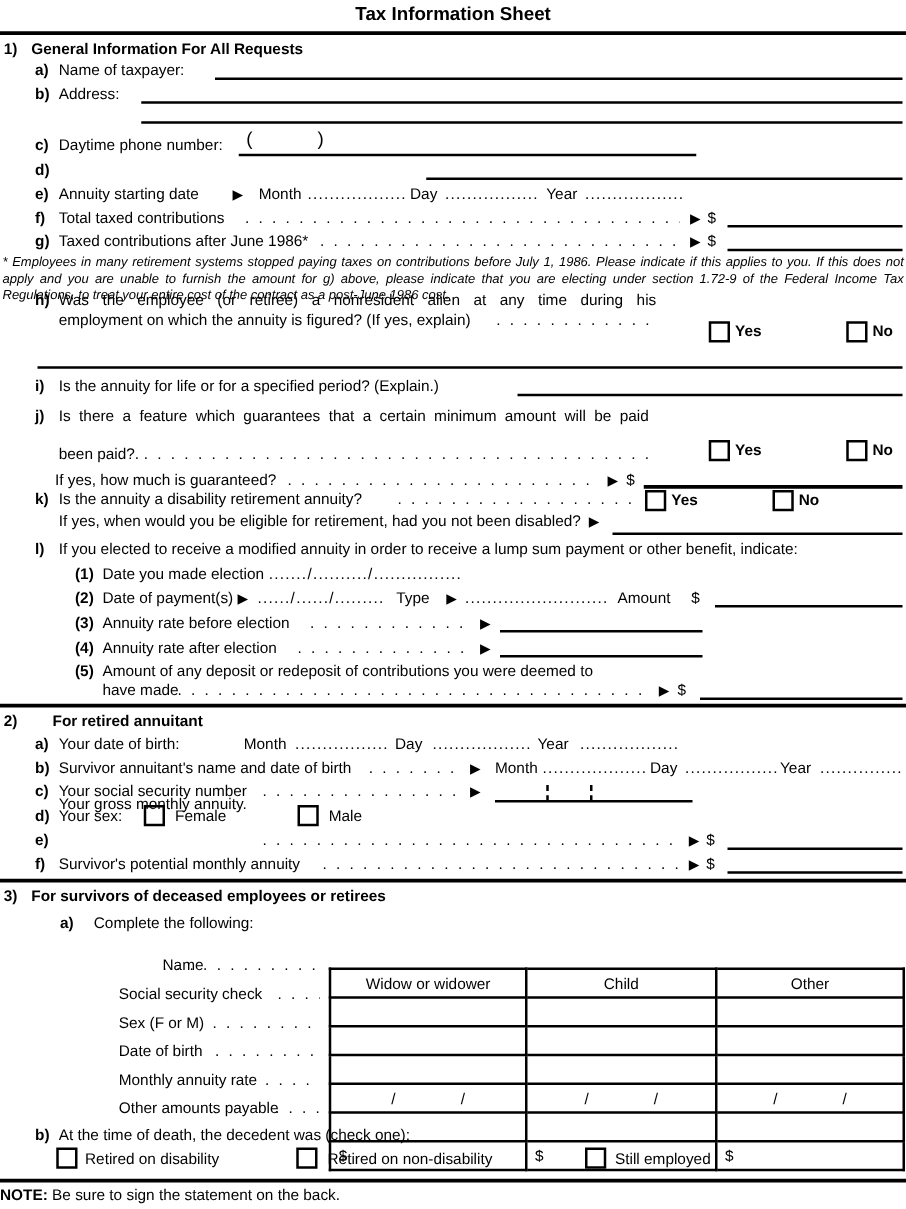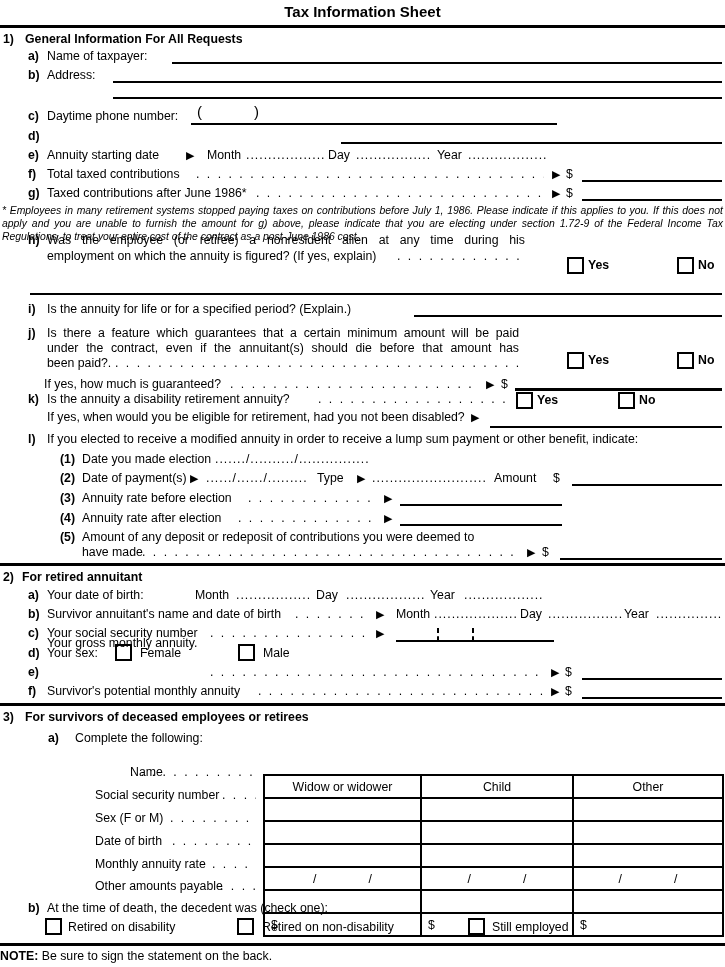--- a/index.html
+++ b/index.html
@@ -89,21 +89,20 @@
   <div class="cb" style="left:677px;top:257px;"></div>
   <span class="t b" style="left:698px;top:258px;">No</span>
   <div class="ln" style="left:30px;top:293px;width:692px;"></div>
 
   <span class="t b" style="left:28px;top:302px;">i)</span>
   <span class="t" style="left:47px;top:302px;">Is the annuity for life or for a specified period? (Explain.)</span>
   <div class="ln" style="left:414px;top:315px;width:308px;"></div>
 
   <span class="t b" style="left:28px;top:326px;">j)</span>
   <div class="just" style="left:47px;top:326px;width:472px;">Is there a feature which guarantees that a certain minimum amount will be paid</div>
-  <div class="just" style="left:47px;top:341px;width:472px;">under the contract, even if the annuitant(s) should die before that amount has</div>
   <span class="t" style="left:47px;top:356px;">been paid?.</span>
   <span class="dots" style="left:115px;top:356px;width:408px;">. . . . . . . . . . . . . . . . . . . . . . . . . . . . . . . . . . . . . . . . . . . . . . . .</span>
   <div class="cb" style="left:567px;top:352px;"></div>
   <span class="t b" style="left:588px;top:353px;">Yes</span>
   <div class="cb" style="left:677px;top:352px;"></div>
   <span class="t b" style="left:698px;top:353px;">No</span>
 
   <span class="t" style="left:44px;top:377px;">If yes, how much is guaranteed?</span>
   <span class="dots" style="left:230px;top:377px;width:248px;">. . . . . . . . . . . . . . . . . . . . . . . . . . . . . . . . . . . . . . . . . . . . . . . .</span>
   <span class="ar" style="left:486px;top:378px;">▶</span>
@@ -156,21 +155,21 @@
   <span class="t" style="left:82px;top:530px;">Amount of any deposit or redeposit of contributions you were deemed to</span>
   <span class="t" style="left:82px;top:545px;">have made</span>
   <span class="dots" style="left:142px;top:545px;width:378px;">. . . . . . . . . . . . . . . . . . . . . . . . . . . . . . . . . . . . . . . . . . . . . . . .</span>
   <span class="ar" style="left:527px;top:546px;">▶</span>
   <span class="t" style="left:542px;top:545px;">$</span>
   <div class="ln" style="left:560px;top:558px;width:162px;"></div>
 
   <div class="rule" style="top:563px;height:3px;"></div>
 
   <span class="t b" style="left:3px;top:570px;">2)</span>
-  <span class="t b" style="left:22px;top:570px;">For retired annuitant</span>
+  <span class="t b" style="left:42px;top:570px;">For retired annuitant</span>
 
   <span class="t b" style="left:28px;top:588px;">a)</span>
   <span class="t" style="left:47px;top:588px;">Your date of birth:</span>
   <span class="t" style="left:195px;top:588px;">Month</span>
   <span class="df" style="left:236px;top:588px;width:76px;">......................................................................</span>
   <span class="t" style="left:316px;top:588px;">Day</span>
   <span class="df" style="left:346px;top:588px;width:78px;">......................................................................</span>
   <span class="t" style="left:430px;top:588px;">Year</span>
   <span class="df" style="left:464px;top:588px;width:80px;">......................................................................</span>
 
@@ -262,21 +261,21 @@
     <tr>
       <td class="money">$</td>
       <td class="money">$</td>
       <td class="money">$</td>
     </tr>
   </tbody>
     </table>
 
   <span class="t" style="left:95px;top:765px;margin-left:35px;">Name</span>
   <span class="dots" style="left:130px;top:765px;width:126px;">. . . . . . . . . . . . . . . . . . . . . . . . . . . . . . . . . . . . . . . . . . . . . . . .</span>
-  <span class="t" style="left:95px;top:788px;">Social security number</span>
+  <span class="t" style="left:95px;top:788px;">Social security check</span>
   <span class="dots" style="left:222px;top:788px;width:34px;">. . . . . . . . . . . . . . . . . . . . . . . . . . . . . . . . . . . . . . . . . . . . . . . .</span>
   <span class="t" style="left:95px;top:811px;">Sex (F or M)</span>
   <span class="dots" style="left:170px;top:811px;width:86px;">. . . . . . . . . . . . . . . . . . . . . . . . . . . . . . . . . . . . . . . . . . . . . . . .</span>
   <span class="t" style="left:95px;top:834px;">Date of birth</span>
   <span class="dots" style="left:172px;top:834px;width:84px;">. . . . . . . . . . . . . . . . . . . . . . . . . . . . . . . . . . . . . . . . . . . . . . . .</span>
   <span class="t" style="left:95px;top:857px;">Monthly annuity rate</span>
   <span class="dots" style="left:212px;top:857px;width:44px;">. . . . . . . . . . . . . . . . . . . . . . . . . . . . . . . . . . . . . . . . . . . . . . . .</span>
   <span class="t" style="left:95px;top:879px;">Other amounts payable</span>
   <span class="dots" style="left:220px;top:879px;width:36px;">. . . . . . . . . . . . . . . . . . . . . . . . . . . . . . . . . . . . . . . . . . . . . . . .</span>
 

